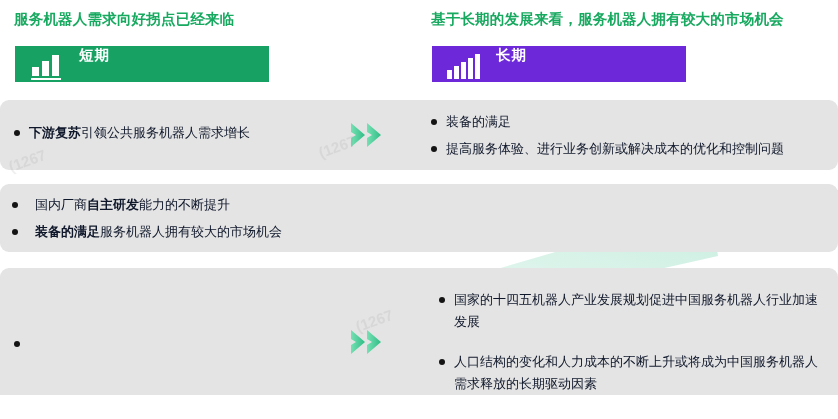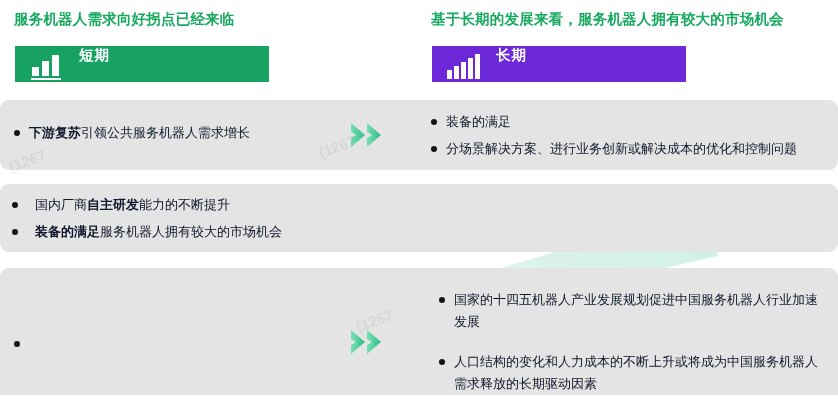--- a/index.html
+++ b/index.html
@@ -255,21 +255,21 @@
         </span>
       </div>
       <div class="cell right">
         <div class="bullets">
           <div class="bullet">
             <span class="dot"></span>
             <span class="btext">装备的满足</span>
           </div>
           <div class="bullet">
             <span class="dot"></span>
-            <span class="btext">分场景解决方案、进行业务创新或解决成本的优化和控制问题</span>
+            <span class="btext">提高服务体验、进行业务创新或解决成本的优化和控制问题</span>
           </div>
         </div>
       </div>
     </div>
 
     <div class="row r2">
       <div class="cell right">
         <div class="bullets">
           <div class="bullet">
             <span class="dot"></span>

